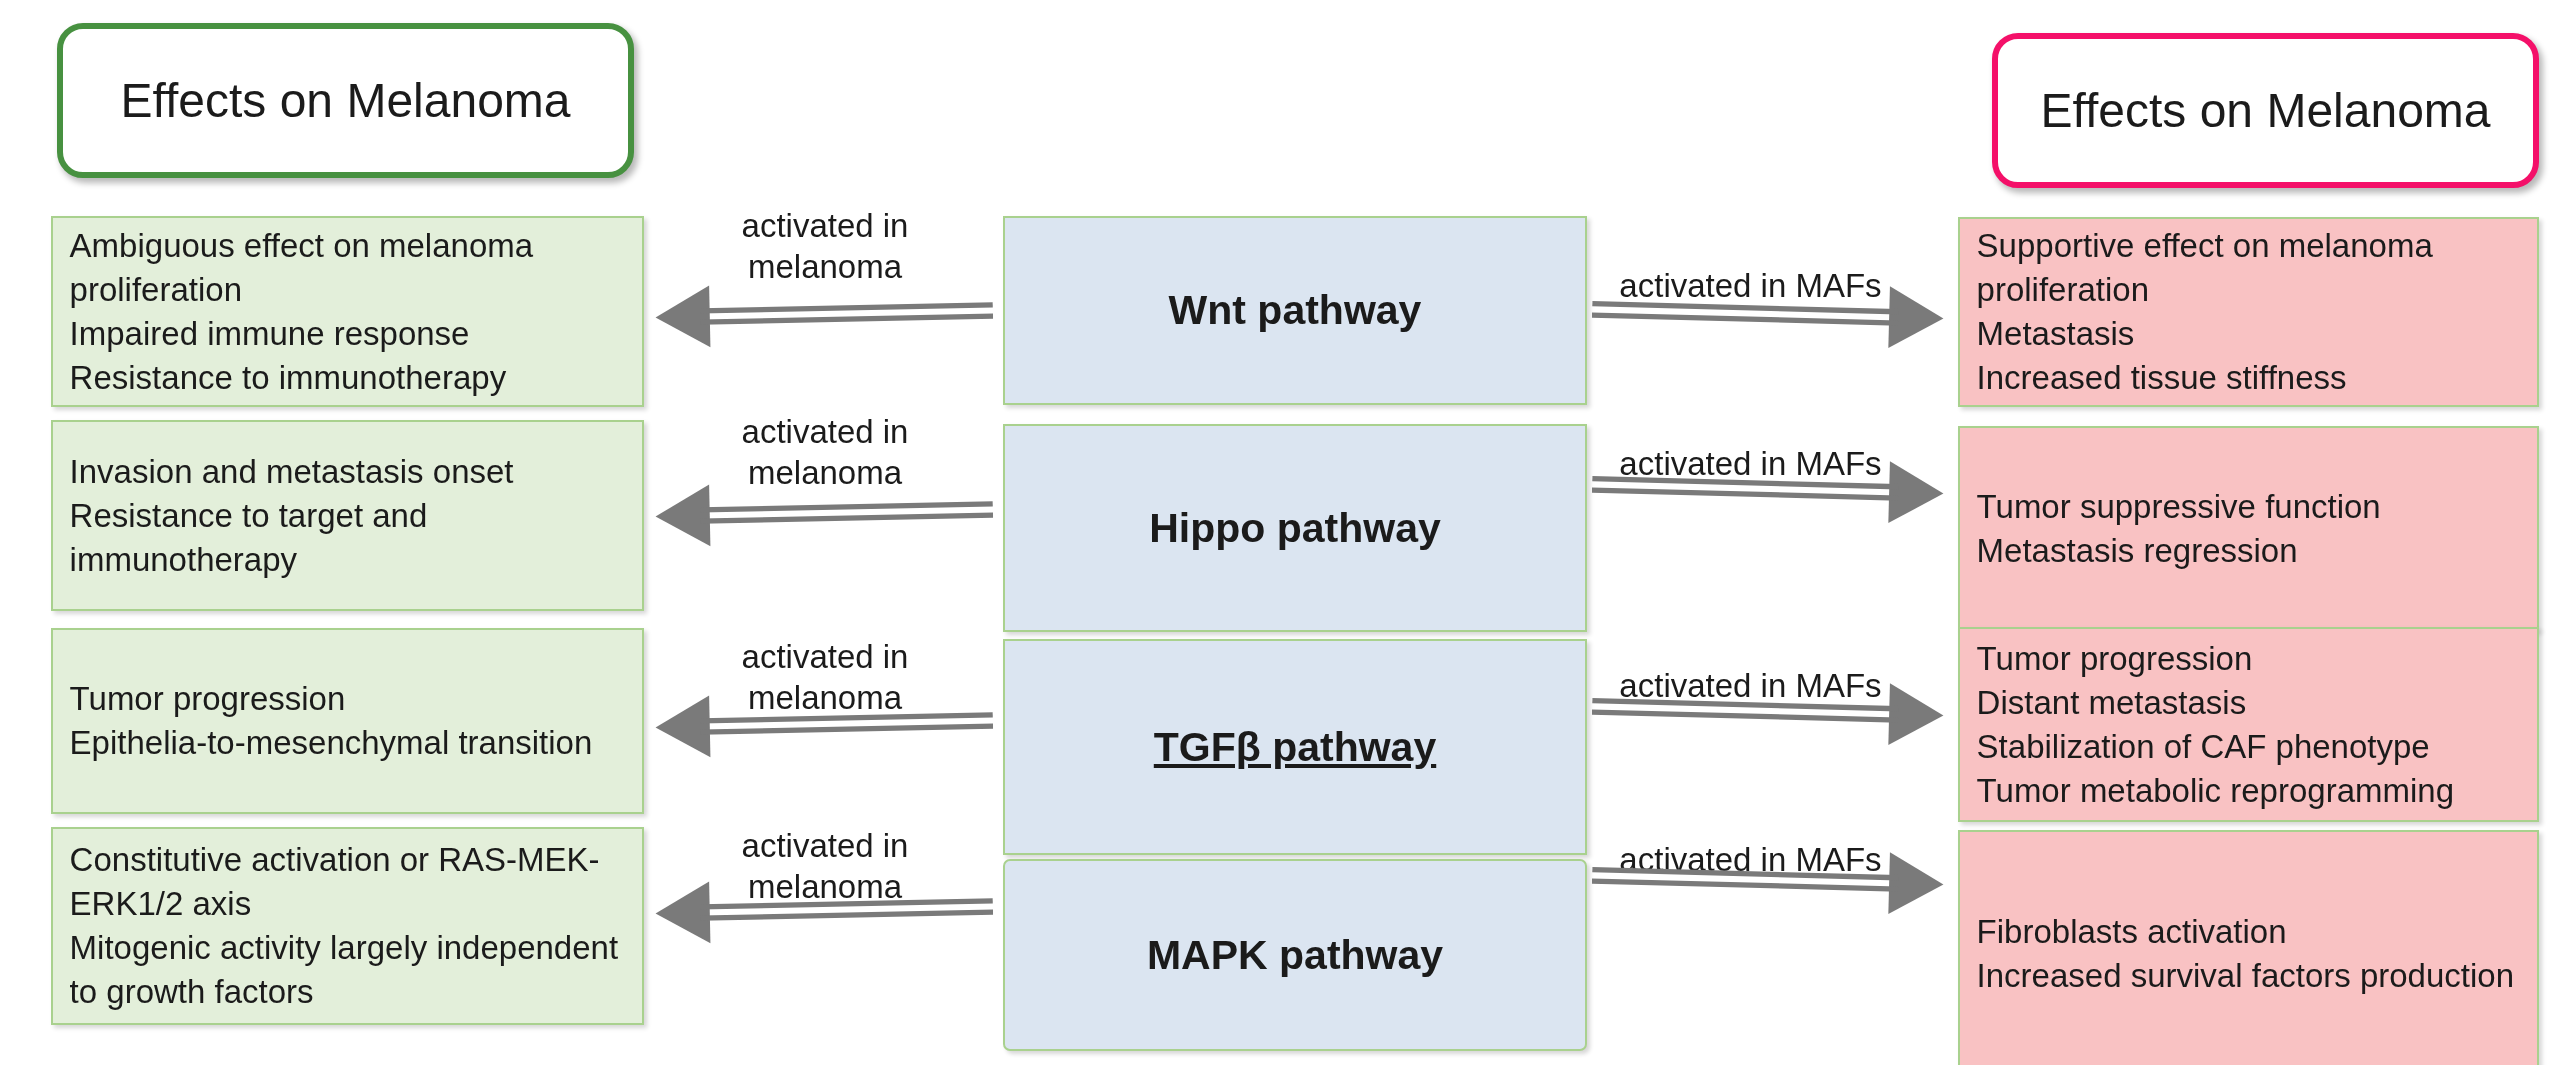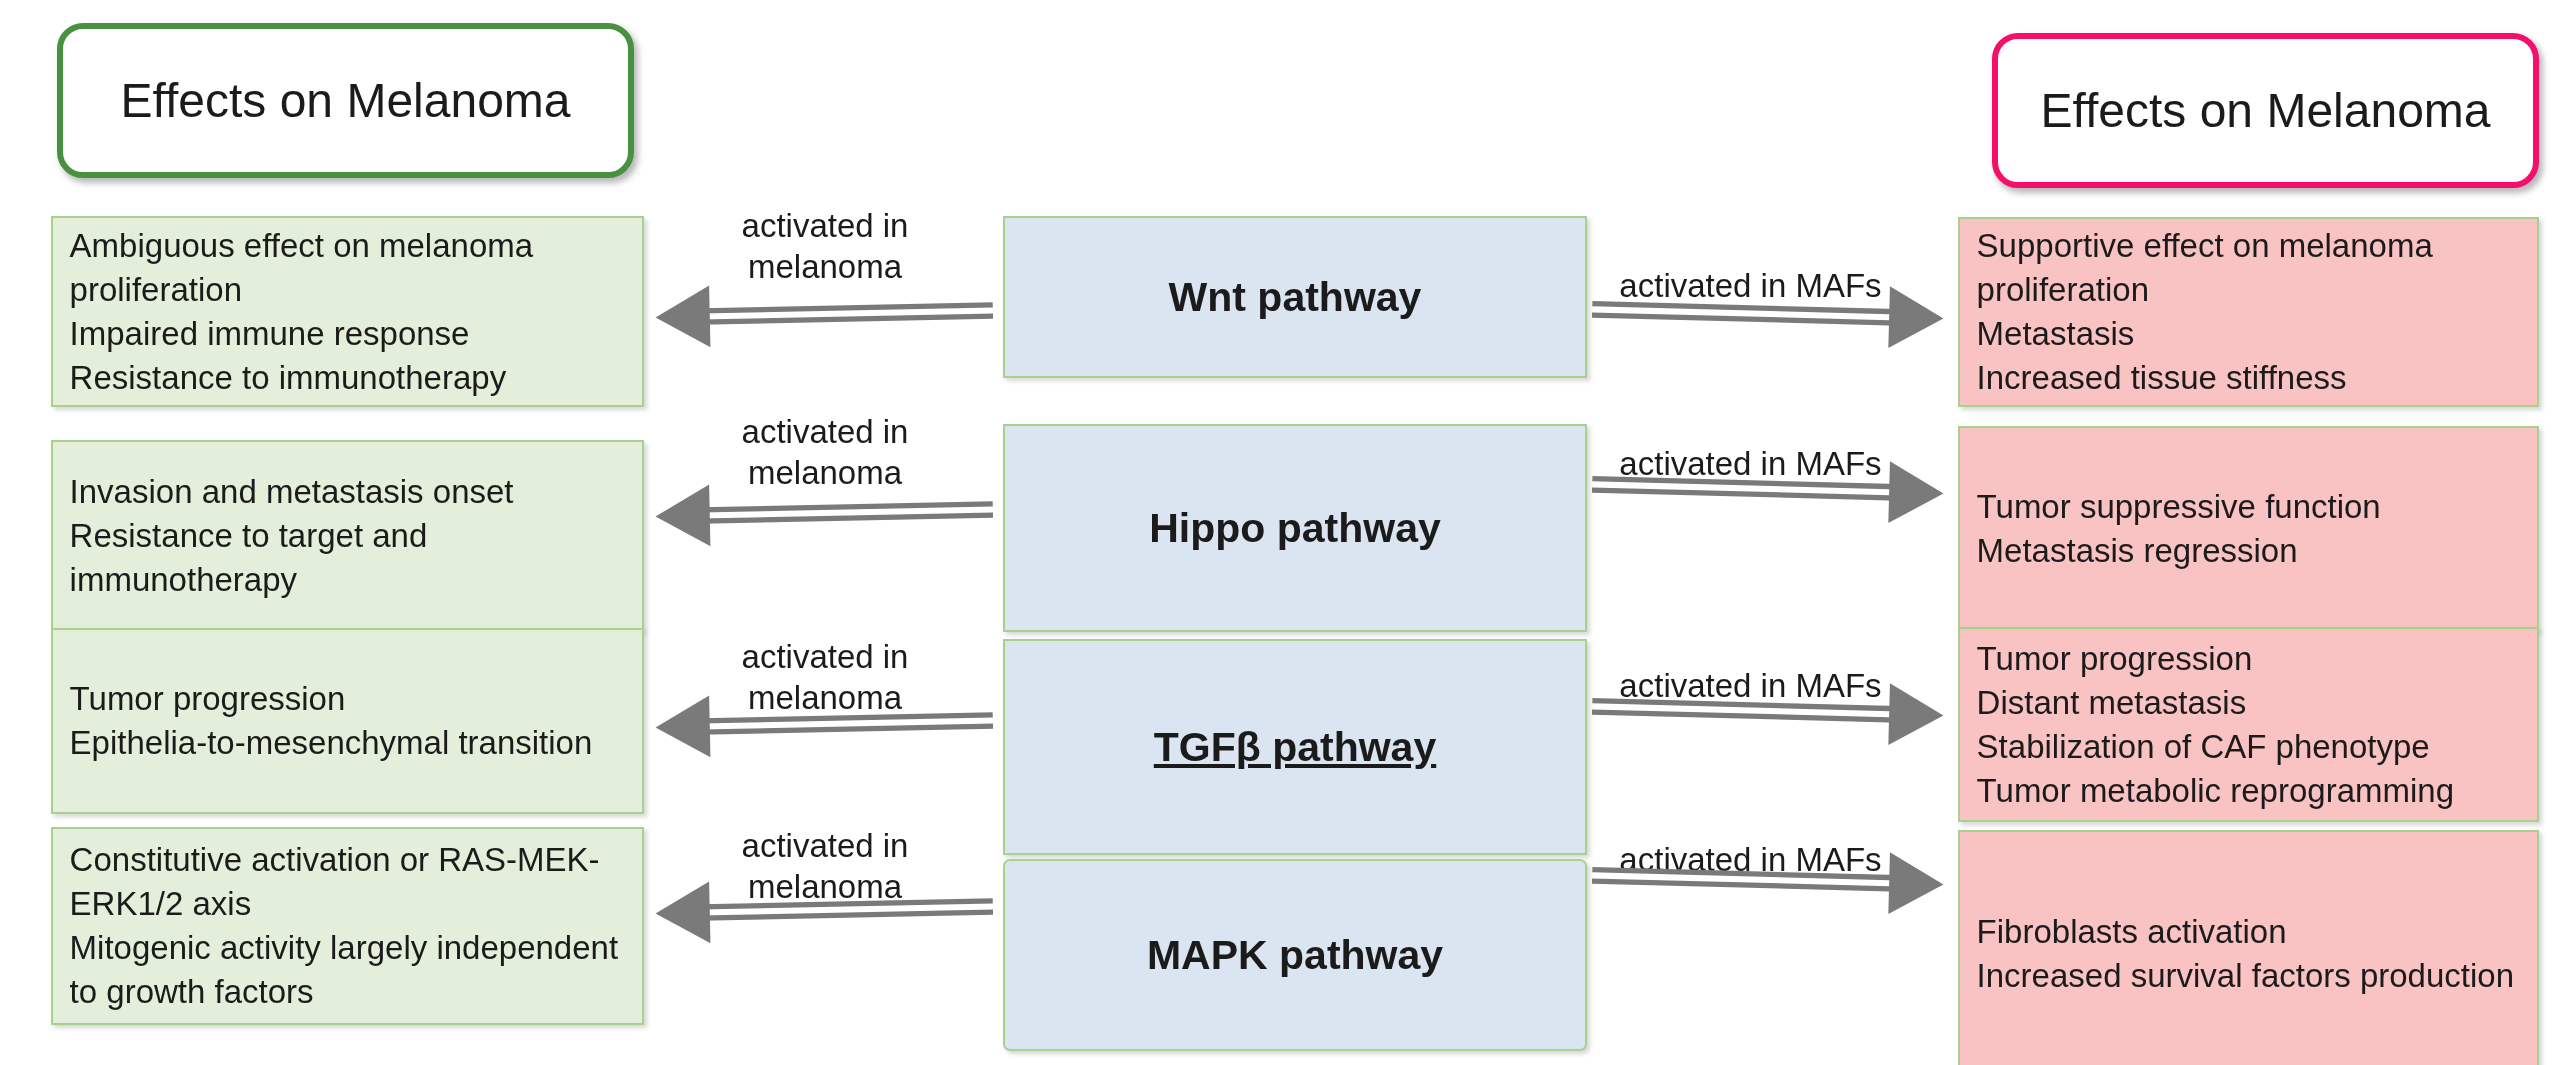--- a/index.html
+++ b/index.html
@@ -55,28 +55,28 @@
   }
   .left-label  { left:663px;  width:324px; }
   .right-label { left:1592px; width:317px; }
   .arrow-svg   { position:absolute; }
   .arrow-svg polygon, .arrow-svg rect { fill:var(--arrow-gray); }
   .arrow-left  { left:654px;  transform:rotate(-1.2deg); }
   .arrow-right { left:1592px; transform:rotate(1.5deg); }
 
   
   .r1 .effect-box.left  { top:216px;  height:191px; }
-  .r1 .center-box       { top:216px;  height:162px;text-align:center; }
+  .r1 .center-box       { top:216px;  height:189px;text-align:center; }
   .r1 .effect-box.right { top:217px;  height:190px;justify-content:center; }
   .r1 .left-label       { top:205px; }
   .r1 .arrow-left       { top:280px; }
   .r1 .right-label      { top:265px; }
   .r1 .arrow-right      { top:280px; }
 
-  .r2 .effect-box.left  { top:440px;  height:191px;align-items:center; }
+  .r2 .effect-box.left  { top:420px;  height:191px;align-items:center; }
   .r2 .center-box       { top:424px;  height:208px; }
   .r2 .effect-box.right { top:426px;  height:205px; }
   .r2 .left-label       { top:411px; }
   .r2 .arrow-left       { top:479px; }
   .r2 .right-label      { top:443px; }
   .r2 .arrow-right      { top:455px; }
 
   .r3 .effect-box.left  { top:628px;  height:186px; }
   .r3 .center-box       { top:639px;  height:216px;text-decoration:underline; }
   .r3 .effect-box.right { top:627px;  height:195px; }

